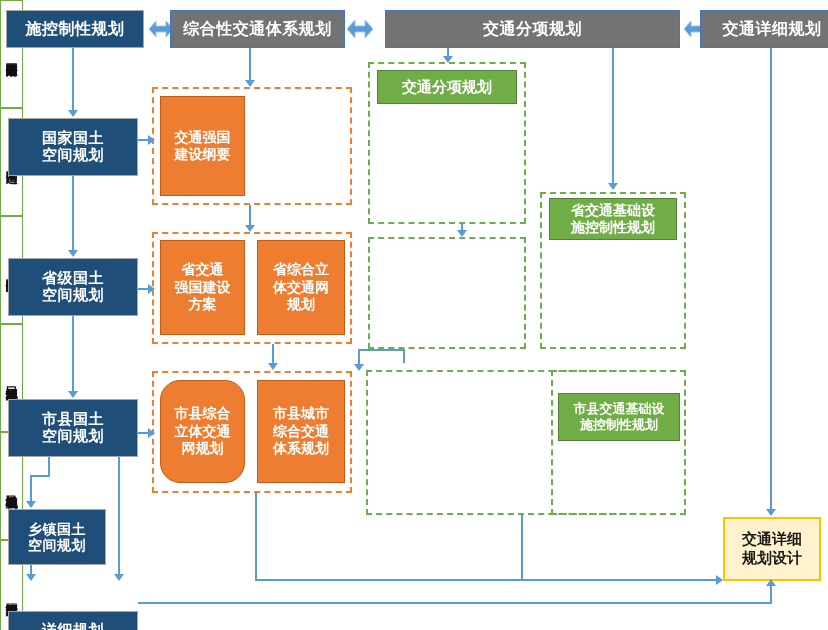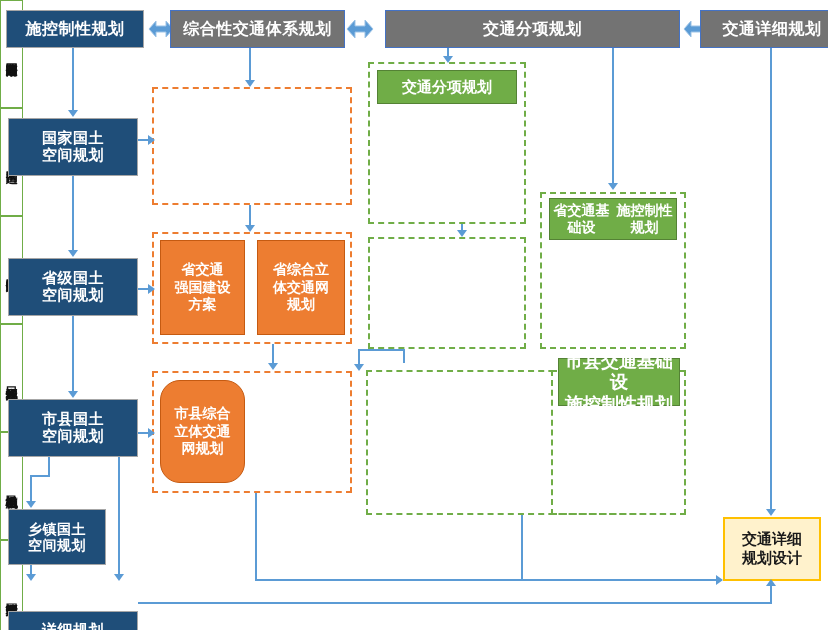--- a/index.html
+++ b/index.html
@@ -90,61 +90,70 @@
   </div>
 
   <div class="box navy" style="left:8px;top:509px;width:98px;height:56px;flex-direction:column;font-size:14px;">
     <span>乡镇国土</span>
     <span>空间规划</span>
   </div>
 
   <div class="box navy" style="left:8px;top:582px;width:130px;height:40px;margin-top:29px;">详细规划</div>
 
   <div class="dash dash-orange" style="left:152px;top:87px;width:200px;height:118px;"></div>
+  <div class="box orange" style="left:160px;top:96px;width:85px;height:100px;flex-direction:column;">
+    <span>交通强国</span>
+    <span>建设纲要</span>
+  </div>
 
   <div class="dash dash-orange" style="left:152px;top:232px;width:200px;height:112px;"></div>
   <div class="box orange" style="left:160px;top:240px;width:85px;height:95px;flex-direction:column;">
     <span>省交通</span>
     <span>强国建设</span>
     <span>方案</span>
   </div>
   <div class="box orange" style="left:257px;top:240px;width:88px;height:95px;flex-direction:column;justify-content:center;">
     <span>省综合立</span>
     <span>体交通网</span>
     <span>规划</span>
   </div>
 
   <div class="dash dash-orange" style="left:152px;top:371px;width:200px;height:122px;"></div>
   <div class="box orange" style="left:160px;top:380px;width:85px;height:103px;flex-direction:column;border-radius:20px;">
     <span>市县综合</span>
     <span>立体交通</span>
     <span>网规划</span>
+  </div>
+  <div class="box orange" style="left:257px;top:380px;width:88px;height:103px;flex-direction:column;">
+    <span>市县城市</span>
+    <span>综合交通</span>
+    <span>体系规划</span>
   </div>
 
   <div class="dash dash-green" style="left:368px;top:62px;width:158px;height:162px;"></div>
   <div class="box greenhdr" style="left:377px;top:70px;width:140px;height:34px;">交通分项规划</div>
   <div class="leaf" style="left:377px;top:110px;width:21px;height:106px;">国家高速公路网</div>
   <div class="leaf" style="left:401px;top:110px;width:21px;height:106px;">国道网</div>
   <div class="leaf" style="left:425px;top:110px;width:21px;height:106px;">国家铁路网</div>
   <div class="leaf" style="left:449px;top:110px;width:21px;height:106px;">长江岸线和港口</div>
   <div class="leaf" style="left:473px;top:110px;width:21px;height:106px;">民航枢纽机场</div>
   <div class="leaf" style="left:497px;top:110px;width:21px;height:106px;">国家管道运输</div>
 
   <div class="dash dash-green" style="left:368px;top:237px;width:158px;height:112px;"></div>
 
   <div class="dash dash-green" style="left:540px;top:192px;width:146px;height:157px;"></div>
-  <div class="box greenhdr" style="left:549px;top:198px;width:128px;height:42px;flex-direction:row;font-size:14px;">
+  <div class="box greenhdr" style="left:549px;top:198px;width:128px;height:42px;flex-direction:column;font-size:14px;">
     <span>省交通基础设</span>
     <span>施控制性规划</span>
   </div>
 
   <div class="dash dash-green" style="left:366px;top:370px;width:320px;height:145px;"></div>
 
   <div class="dash dash-green" style="left:551px;top:370px;width:135px;height:145px;"></div>
-  <div class="box greenhdr" style="left:558px;top:358px;width:122px;height:48px;flex-direction:column;font-size:18px;">
+  <div class="box greenhdr" style="left:558px;top:393px;width:122px;height:48px;flex-direction:column;font-size:13px;">
     <span>市县交通基础设</span>
     <span>施控制性规划</span>
   </div>
 
   <div class="box yellow" style="left:723px;top:517px;width:98px;height:64px;flex-direction:column;">
     <span>交通详细</span>
     <span>规划设计</span>
   </div>
 
   <div class="ln lnv" style="left:72px;top:48px;height:62px;"></div>

